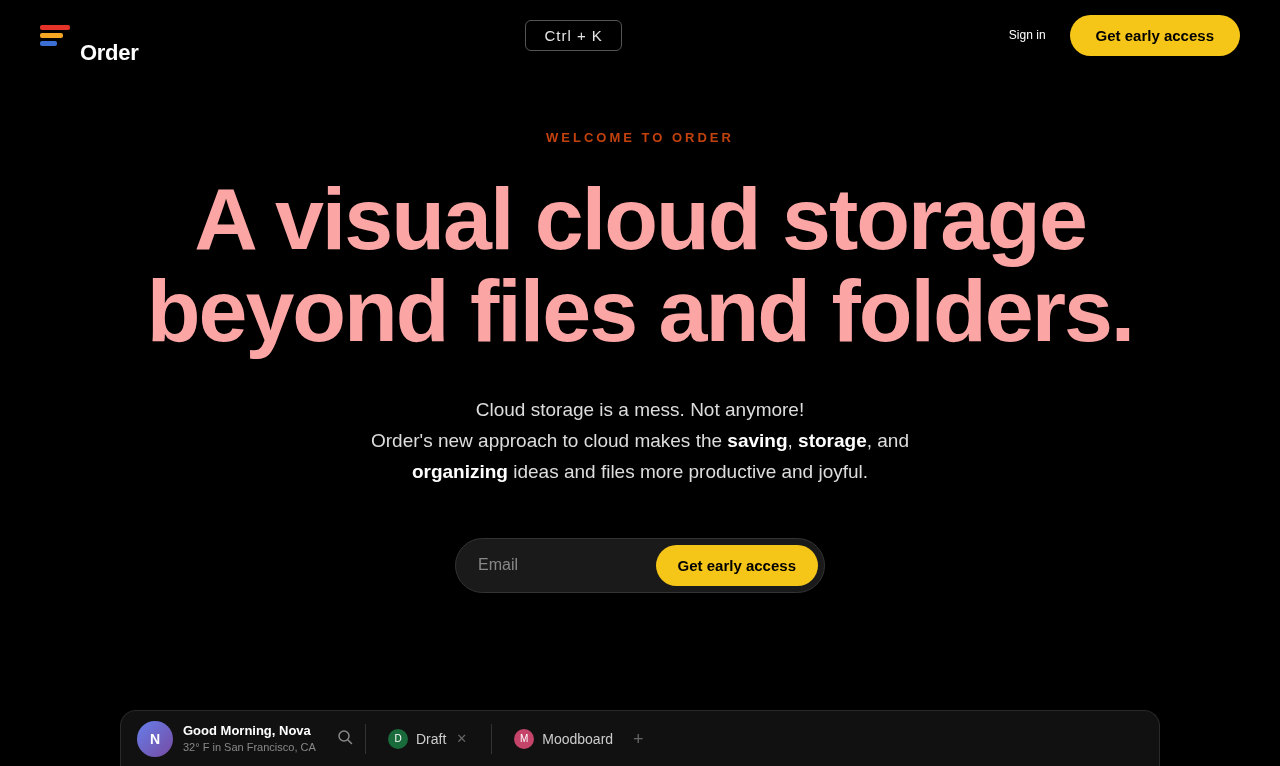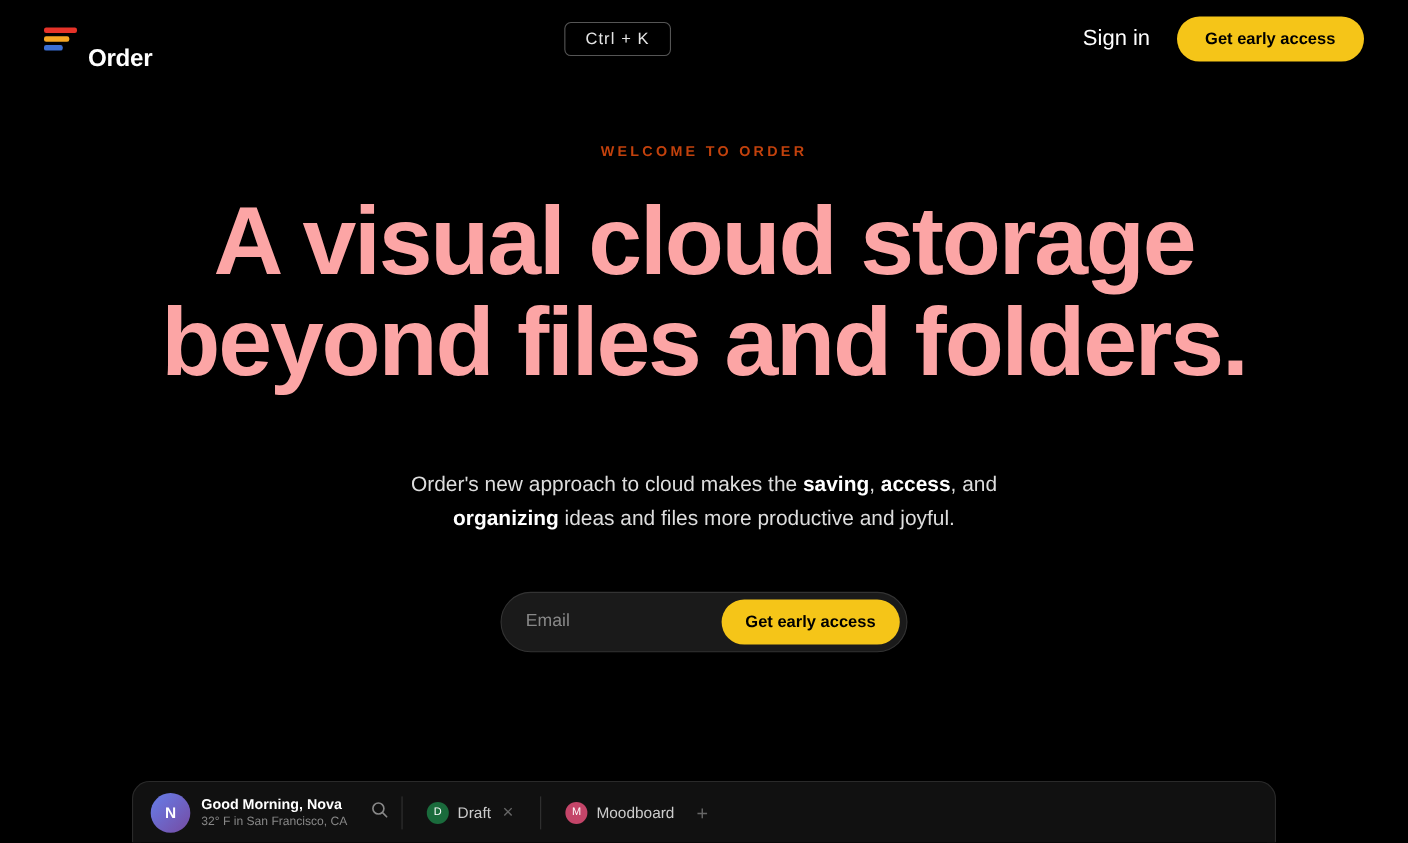--- a/index.html
+++ b/index.html
@@ -75,21 +75,21 @@
     .nav-right {
       display: flex;
       align-items: center;
       gap: 24px;
     }
 
     .sign-in-btn {
       background: transparent;
       border: none;
       color: #ffffff;
-      font-size: 20px;
+      font-size: 12px;
       cursor: pointer;
       font-weight: 400;
     }
 
     .early-access-btn {
       background: #f5c518;
       color: #000000;
       border: none;
       border-radius: 999px;
       padding: 12px 26px;
@@ -340,22 +340,22 @@
 
 <section class="hero">
   <div class="welcome-label">WELCOME TO ORDER</div>
 
   <h1 class="hero-heading">
     <span>A visual cloud storage</span><br>
     <span>beyond files and folders.</span>
   </h1>
 
   <p class="hero-subtext">
-    <br>
-    <span>Order's new approach to cloud makes the </span><strong>saving</strong><span>,</span> <strong>access</strong><span>, and</span><br>
+    <span>Cloud storage is a mess. Not anymore!</span><br>
+    <span>Order's new approach to cloud makes the </span><strong>saving</strong><span>,</span> <strong>storage</strong><span>, and</span><br>
     <strong>organizing</strong><span> ideas and files more productive and joyful.</span>
   </p>
 
   <div class="email-form">
     <input type="email" class="email-input" placeholder="Email" style="">
     <button class="form-cta-btn">Get early access</button>
   </div>
 </section>
 
 <div class="bottom-bar">

